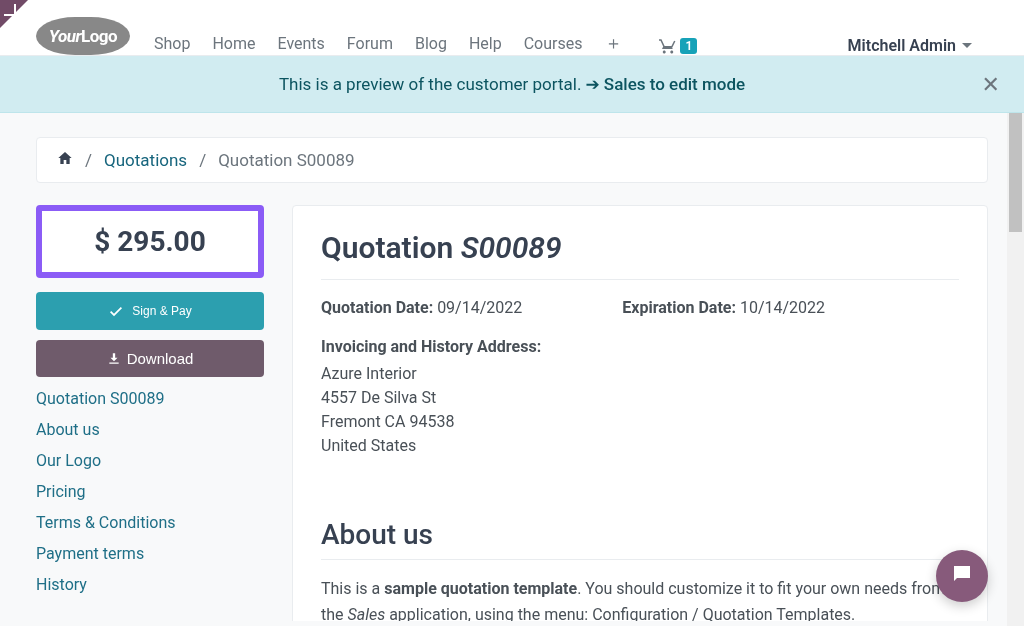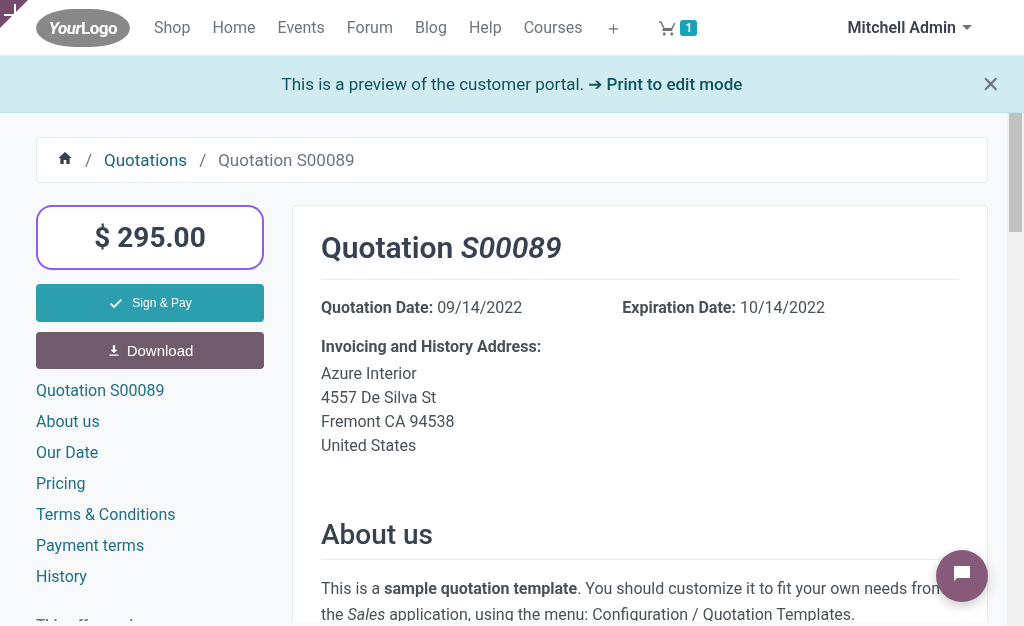--- a/index.html
+++ b/index.html
@@ -1,19 +1,19 @@
 <!DOCTYPE html>
 <html><head>
 <meta charset="utf-8">
 <style>
 * { margin:0; padding:0; box-sizing:border-box; }
 body { font-family: -apple-system, BlinkMacSystemFont, "Segoe UI", Roboto, sans-serif; font-size:15px; color:#495057; background:#f8f9fa; width:1024px; height:626px; overflow:hidden; position:relative; }
 
 
-.navbar { background:#fff; border-bottom:1px solid #e9ecef; height:56px; display:flex; align-items:center; padding:0 28px 0 0; position:relative; }
+.navbar { background:#fff; border-bottom:1px solid #e9ecef; height:56px; display:flex; align-items:flex-end; padding:0 28px 0 0; position:relative; }
 .corner-tab { position:absolute; top:0; left:0; width:0; height:0; border-style:solid; border-width:28px 28px 0 0; border-color:#714B67 transparent transparent transparent; z-index:2;}
 .corner-tab::after{content:"";position:absolute;top:-24px;left:4px;width:10px;height:10px;border-right:2px solid #fff;border-bottom:2px solid #fff;}
 .logo { margin-left:36px; margin-right:24px; }
 .logo-badge{ background:#888; border-radius:50% / 60%; width:94px; height:38px; display:flex; align-items:center; justify-content:center; color:#fff; font-weight:700; font-size:17px; letter-spacing:-0.5px;}
 .logo-badge .y{color:#fff; font-style:italic;}
 .nav-links { display:flex; gap:22px; align-items:center; }
 .nav-links a { color:#6c757d; text-decoration:none; font-size:16px; }
 .plus-ic { color:#6c757d; font-size:18px; font-weight:300; }
 .cart { margin-left:36px; color:#6c757d; position:relative; display:flex; align-items:center; }
 .cart-badge{ background:#17a2b8; color:#fff; border-radius:3px; padding:0 5px; font-size:12px; font-weight:600; margin-left:2px; line-height:16px;}
@@ -38,21 +38,21 @@
 .breadcrumb-card{ background:#fff; border:1px solid #e9ecef; border-radius:4px; padding:12px 20px; display:flex; align-items:center; gap:12px; font-size:17px; margin-bottom:22px;}
 .breadcrumb-card a{ color:#17657d; text-decoration:none;}
 .breadcrumb-card .sep{ color:#6c757d;}
 .breadcrumb-card .current{ color:#6c757d;}
 .home-ic svg{width:16px;height:16px;fill:#374151;}
 
 .row{ display:flex; gap:28px;}
 .sidebar{ width:228px; flex-shrink:0;}
 .main-col{ flex:1;}
 
-.price-card{ background:#fff; border:2px solid #8b5cf6; border-radius:16px; padding:14px 18px; margin-bottom:14px;}
+.price-card{ background:#fff; border:6px solid #8b5cf6; border-radius:4px; padding:14px 18px; margin-bottom:14px;}
 .price{ font-size:28px; font-weight:700; color:#374151; text-align:center;}
 .btn-block{ display:flex; align-items:center; justify-content:center; gap:8px; width:100%; padding:11px 0; border-radius:4px; border:none; font-size:12px; font-weight:500; cursor:pointer; margin-bottom:10px;}
 .btn-teal{ background:#2c9faf; color:#fff;}
 .btn-row{ display:flex; gap:8px;}
 .btn-gray{ background:#6f5b6b; color:#fff; flex:1; padding:10px 18px; border-radius:4px; border:none; font-size:15px; display:flex; align-items:center; justify-content:center; gap:6px;}
 
 .toc{ padding:6px 0;}
 .toc a{ display:block; color:#1f6f87; text-decoration:none; font-size:16px; padding:6px 0;}
 .expire-label{ color:#6c757d; font-weight:600; font-size:15px; margin-top:18px;}
 
@@ -110,21 +110,21 @@
   </div>
   <div class="spacer"></div>
   <div class="user-menu">
     <span>Mitchell Admin</span>
     <span class="caret"></span>
   </div>
 </div>
 
 <div class="preview-banner">
   <span>This is a preview of the customer portal. </span>
-  <a href="#"><span class="arrow-right">➔</span><span>Print to edit mode</span></a>
+  <a href="#"><span class="arrow-right">➔</span><span>Sales to edit mode</span></a>
   <span class="close-x">✕</span>
 </div>
 
 <div class="content-area">
   <div class="breadcrumb-card">
     <a href="#" class="home-ic"><span><svg viewBox="0 0 24 24">
             <path d="M12 3l10 9h-3v9h-5v-6H10v6H5v-9H2z"></path>
           </svg></span></a>
     <span class="sep">/</span>
     <a href="#">Quotations</a>
@@ -151,21 +151,21 @@
               <svg width="14" height="14" viewBox="0 0 24 24" fill="#fff">
                 <path d="M12 16l-6-6h4V2h4v8h4l-6 6zm-8 2h16v2H4z"></path>
               </svg>
             </span>
           <span>Download</span>
         </button>
       </div>
       <div class="toc">
         <a href="#">Quotation S00089</a>
         <a href="#">About us</a>
-        <a href="#">Our Date</a>
+        <a href="#">Our Logo</a>
         <a href="#">Pricing</a>
         <a href="#">Terms &amp; Conditions</a>
         <a href="#">Payment terms</a>
         <a href="#">History</a>
       </div>
       <div class="expire-label">This offer expires on</div>
 
     </div>
 
     <div class="main-col">

